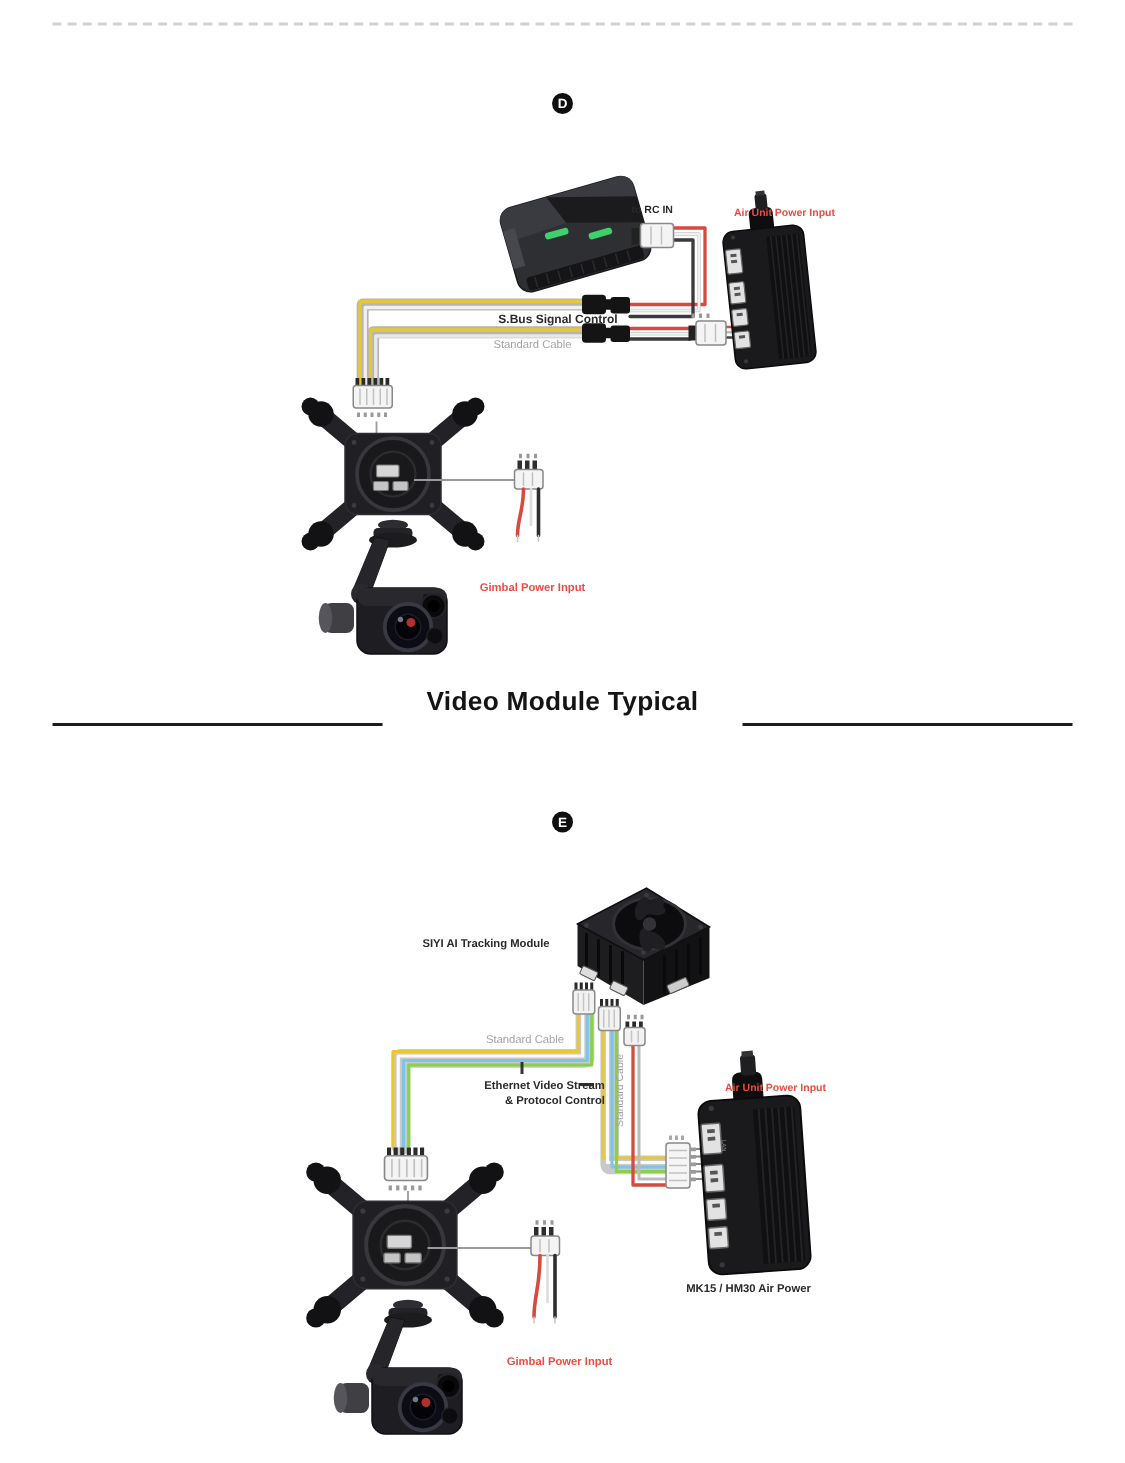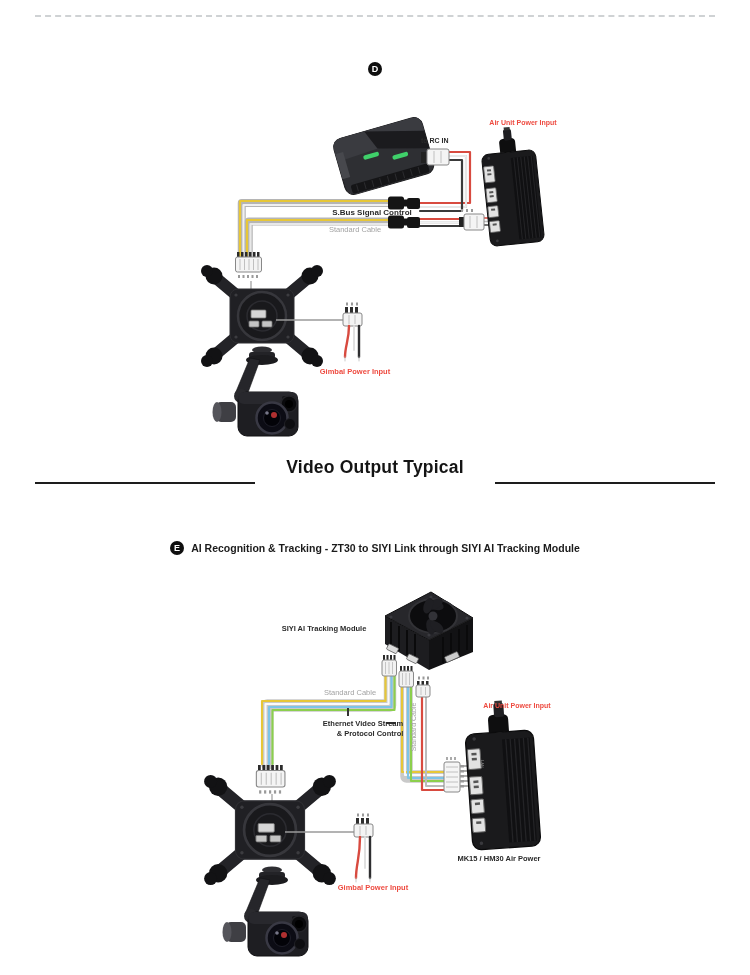--- a/index.html
+++ b/index.html
@@ -7,21 +7,21 @@
         font-family:"Liberation Sans",sans-serif;overflow:hidden;}
   .top-dash{position:absolute;left:35px;top:15px;width:680px;height:0;
         border-top:2px dashed #cfd2d4;}
   .sec-head{position:absolute;left:0;width:750px;display:flex;justify-content:center;
         align-items:center;gap:7px;font-size:10.5px;font-weight:600;color:#1b1b1b;}
   .badge{width:14px;height:14px;border-radius:50%;background:#0f0f0f;color:#fff;
         font-size:9px;font-weight:700;display:flex;align-items:center;justify-content:center;
         flex:0 0 auto;}
   .lbl{position:absolute;white-space:nowrap;color:#2a2a2a;}
   .lbl.center{text-align:center;}
-  .red{color:#ee4b40;}
+  .red{color:#ee4b40;margin-top:20px;}
   .gray{color:#a3a3a3;}
   .main-title{position:absolute;top:456px;left:0;width:750px;text-align:center;
         font-size:17.5px;font-weight:600;color:#141414;line-height:1.3;letter-spacing:.2px;}
   .title-line{position:absolute;top:482px;height:2px;background:#1d1d1d;}
   .title-line.l{left:35px;width:220px;}
   .title-line.r{left:495px;width:220px;}
   .vtext{position:absolute;left:380px;top:722px;width:70px;height:10px;text-align:center;
         transform:rotate(-90deg);font-size:7px;color:#a3a3a3;}
   svg{position:absolute;left:0;top:0;}
   .f7{font-size:7px;} .f75{font-size:7.5px;} .f8{font-size:8px;}
@@ -395,28 +395,27 @@
     <use href="#zt30" transform="translate(272,872)"></use>
   </svg>
 
   <div class="lbl f7 sb" style="left:421px;top:137px;">to RC IN</div>
   <div class="lbl f7 sb red center" style="left:458px;top:119px;width:130px;">Air Unit Power Input</div>
   <div class="lbl f8 b center" style="left:300px;top:208px;width:112px;">S.Bus Signal Control</div>
   <div class="lbl f75 gray center" style="left:300px;top:225px;width:110px;">Standard Cable</div>
   <div class="lbl f75 sb red center" style="left:295px;top:367px;width:120px;">Gimbal Power Input</div>
 
   <div class="main-title">
-    <div>Video Output Typical</div>
+    <div>Video Module Typical</div>
   </div>
   <div class="title-line l"></div>
   <div class="title-line r"></div>
 
   <div class="sec-head" style="top:541px;">
     <span class="badge">E</span>
-    <span>AI Recognition &amp; Tracking - ZT30 to SIYI Link through SIYI AI Tracking Module</span>
   </div>
 
   <div class="lbl f75 sb" style="left:264px;top:624px;width:120px;text-align:center;">SIYI AI Tracking Module</div>
   <div class="lbl f75 gray center" style="left:295px;top:688px;width:110px;">Standard Cable</div>
   <div class="lbl f75 b center" style="left:287px;top:719px;width:120px;">Ethernet Video Stream</div>
   <div class="lbl f75 b center" style="left:294px;top:729px;width:120px;">&amp; Protocol Control</div>
   <div class="vtext">Standard Cable</div>
   <div class="lbl f7 sb red center" style="left:452px;top:702px;width:130px;">Air Unit Power Input</div>
   <div class="lbl f75 sb center" style="left:439px;top:854px;width:120px;">MK15 / HM30 Air Power</div>
   <div class="lbl f75 sb red center" style="left:313px;top:883px;width:120px;">Gimbal Power Input</div>

